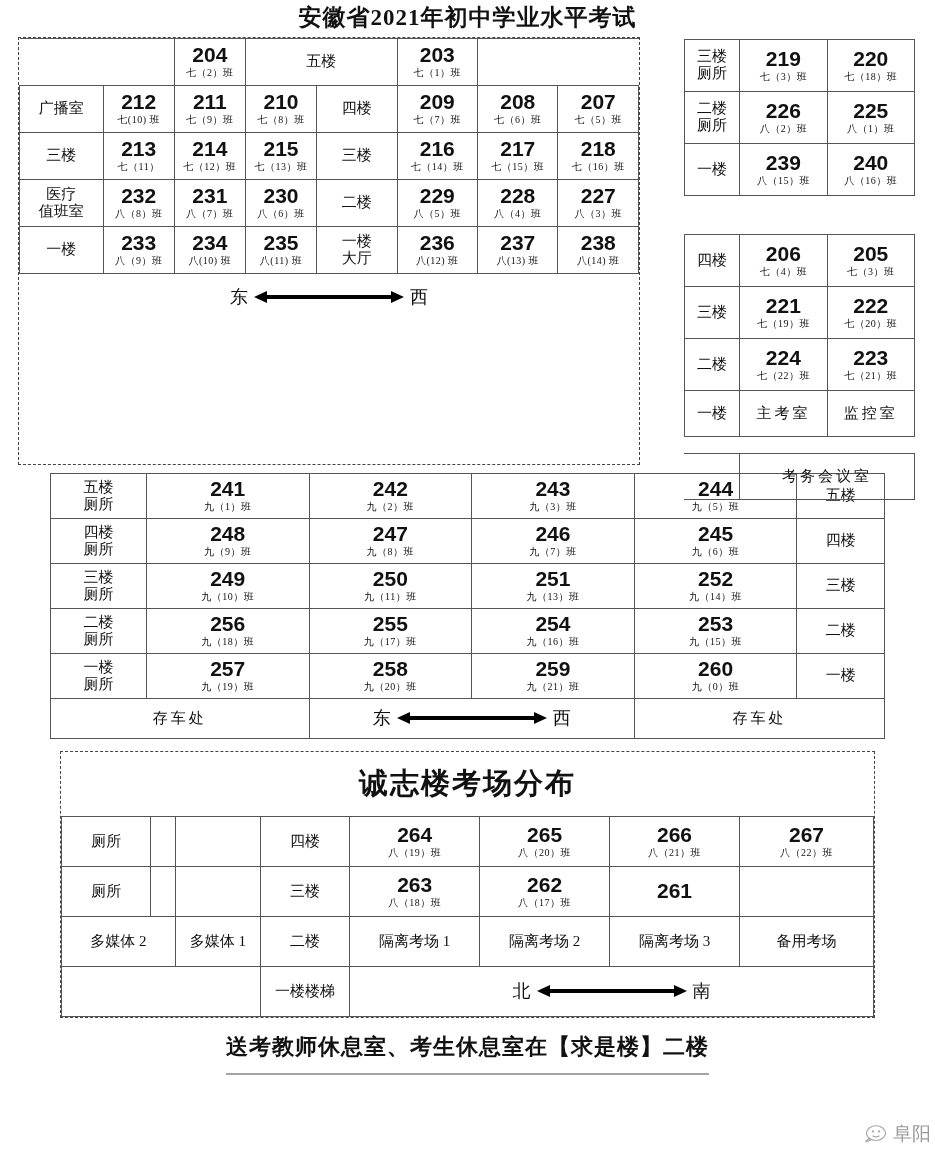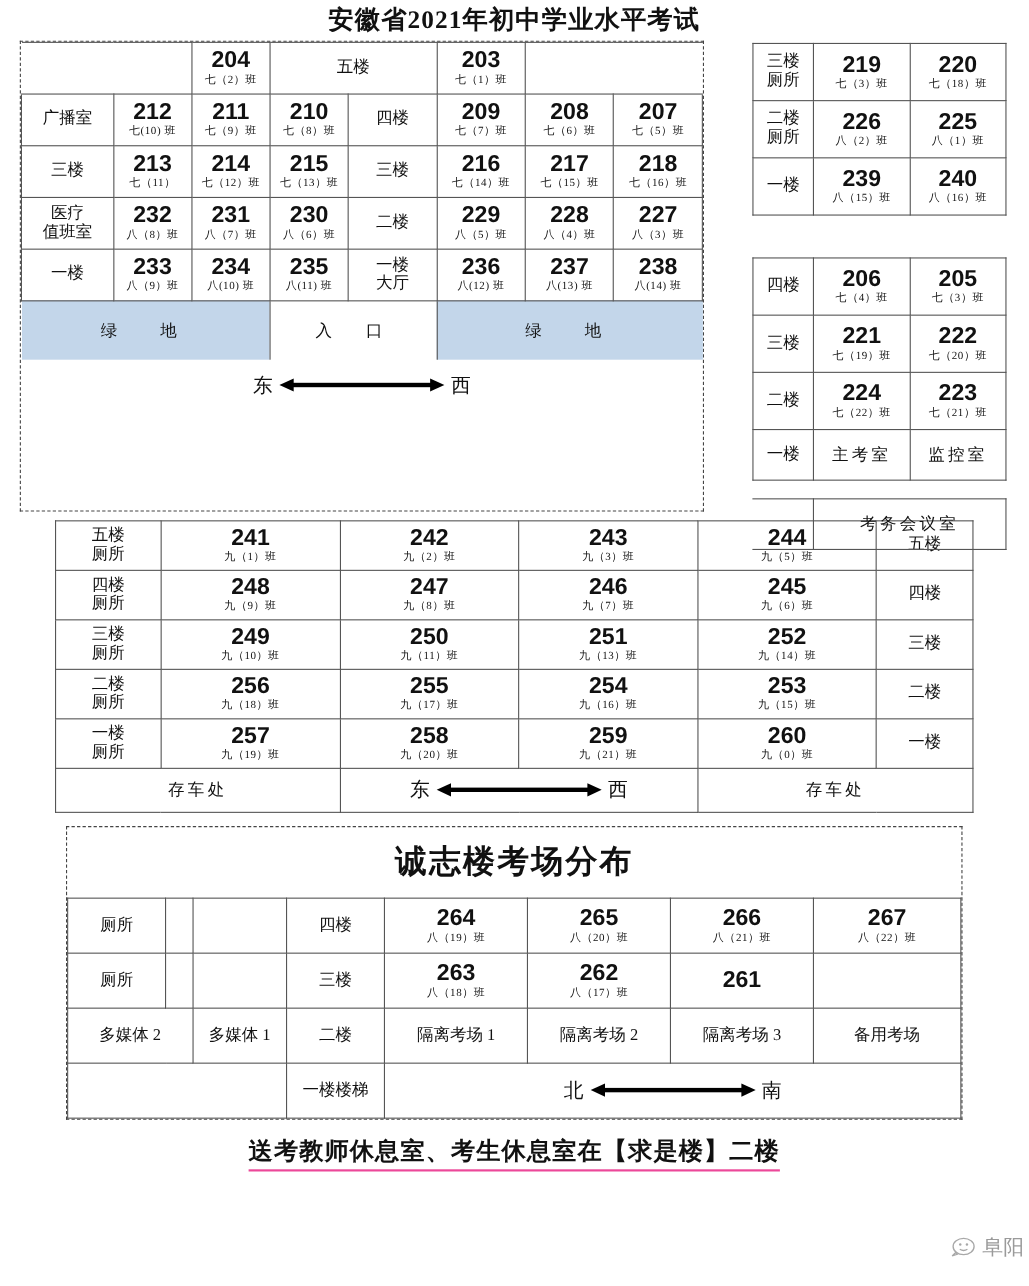--- a/index.html
+++ b/index.html
@@ -123,21 +123,21 @@
   table.t3 td {
     border:1px solid #555; text-align:center; vertical-align:middle;
     padding: 4px 0; font-size:15px;
   }
 
   
   .footer {
     text-align:center; margin-top: 14px;
     font-size: 22px; font-weight: bold; letter-spacing:1px;
   }
-  .footer span { border-bottom: 2px solid #ec4899; padding-bottom:4px; }
+  .footer span { border-bottom: 2px solid #a3a3a3; padding-bottom:14px; }
 
   
   .watermark {
     position:absolute; right: 4px; bottom: 22px;
     display:flex; align-items:center; gap:4px;
     color:#9a9a9a; font-size:19px;
   }
   .wm-ico { width:26px; height:20px; }
 </style>
 </head>
@@ -293,25 +293,20 @@
         <td>
           <span class="rm">237</span>
           <span class="cls">八(13) 班</span>
         </td>
         <td>
           <span class="rm">238</span>
           <span class="cls">八(14) 班</span>
         </td>
       </tr>
 
-      <tr style="height:54px">
-        <td colspan="3" class="green nb-l nb-b">绿　地</td>
-        <td colspan="2" class="entry nb-b">入　口</td>
-        <td colspan="3" class="green nb-r nb-b">绿　地</td>
-      </tr>
 
       <tr style="height:46px">
         <td colspan="8" class="nb">
           <div class="dirwrap">
             <span class="d">东</span>
             <span class="arrow">
               <span class="hl"></span>
                   <span class="bar"></span>
                   <span class="hr"></span>
             </span>

